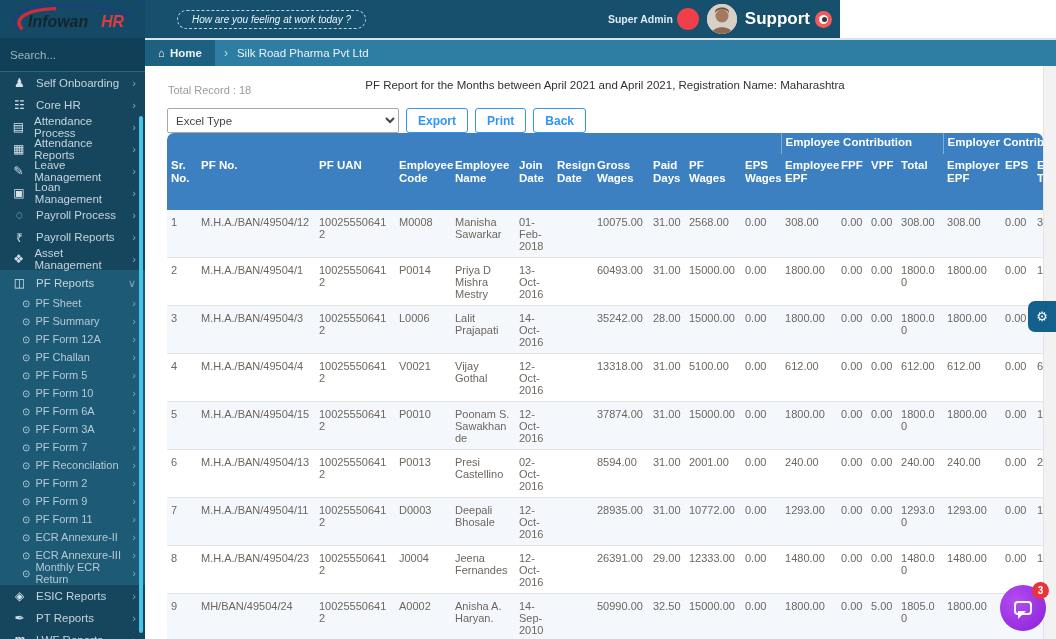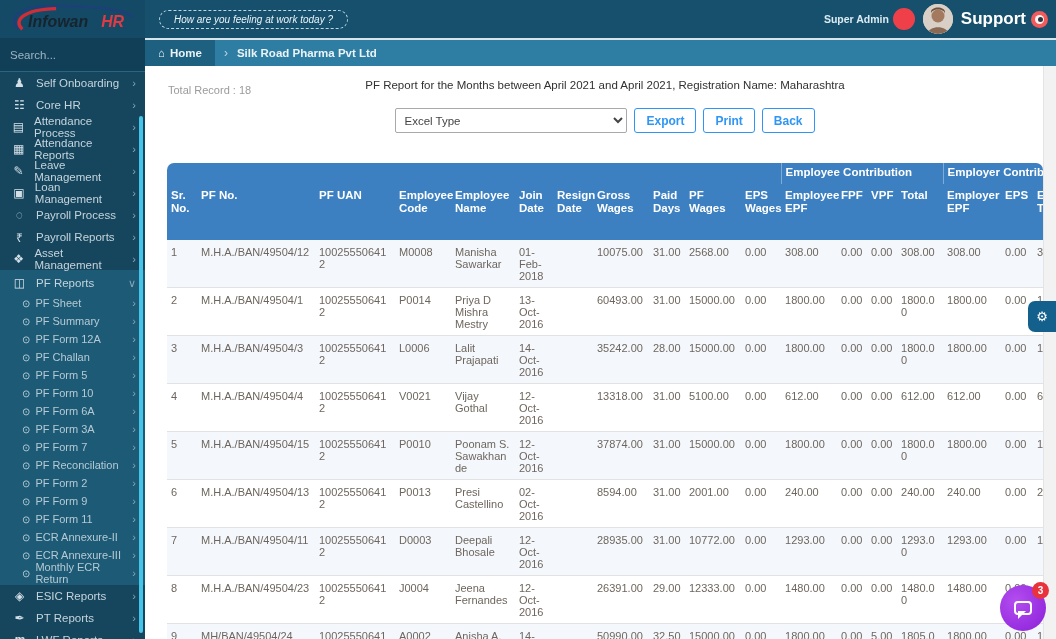--- a/index.html
+++ b/index.html
@@ -1,21 +1,21 @@
 <!DOCTYPE html>
 <html><head>
 <meta charset="utf-8">
 <style>
   * { margin:0; padding:0; box-sizing:border-box; }
   html,body { width:1056px; height:639px; overflow:hidden; background:#fff;
               font-family:"Liberation Sans", sans-serif; }
 
   
-  .topbar { position:fixed; top:0; left:0; width:1056px; height:38px;
-            background:#17506d; display:flex; align-items:center; z-index:20; }
+  .topbar { position:fixed; top:0; left:0; width:840px; height:38px;
+            background:#17506d; display:flex; align-items:center; z-index:20;gap:18px; }
   .logo-zone { width:145px; height:38px; display:flex; align-items:center;
                justify-content:center; background:#144a66; }
   .feeling-pill { margin-left:14px; border:1px dashed #bcd6e2; border-radius:12px;
                   padding:3px 14px; color:#e9f3f8; font-size:10px; font-style:italic;
                   background:transparent; cursor:pointer; }
   .topbar-right { margin-left:auto; display:flex; align-items:center; gap:8px; padding-right:8px; }
   .company-block { text-align:right; color:#fff; line-height:13px; }
   .company-line { font-size:11.5px; font-weight:bold; }
   .role-line { font-size:10.5px; color:#dcebf2;font-weight:bold; }
   .notif-dot { width:22px; height:22px; border-radius:50%; background:#ef4049; margin-left:-4px; }
@@ -48,29 +48,29 @@
   .side-scroll { position:absolute; right:2px; top:78px; bottom:6px; width:4px;
                  background:#45c4e8; border-radius:2px; }
 
   
   .main-col { margin-left:145px; }
   .breadcrumb-bar { height:28px; margin-top:38px; background:#2e7da2; border-top:2px solid #d9e4ea;
                     display:flex; align-items:stretch; color:#eaf3f7; font-size:11.5px; }
   .crumb-home { display:flex; align-items:center; gap:5px; padding:0 13px;
                 background:#1e607f; font-weight:bold; cursor:pointer; }
   .crumb-sep { display:flex; align-items:center; margin:0 9px; color:#bcd6e2; font-size:12px; }
-  .crumb-current { display:flex; align-items:center; font-weight:bold; }
+  .crumb-current { display:flex; align-items:center; font-weight:normal; }
 
   
   .content { padding:8px 0 0 22px; position:relative; }
   .title-row { position:relative; width:876px; height:30px; margin-bottom:4px; }
   .total-record { position:absolute; left:1px; top:10px; color:#9b9b9b; font-size:11px; }
   .report-title { text-align:center; padding-top:5px; font-size:11.5px; font-weight:normal; color:#313131; }
-  .controls-row { width:876px; display:flex; justify-content:center; gap:7px;
-                  height:25px; margin-bottom:30px; }
+  .controls-row { width:876px; display:flex; justify-content:flex-start; gap:7px;
+                  height:25px; margin-bottom:0; }
   .excel-select { width:232px; height:25px; font-size:11.5px; color:#444;
                   border:1px solid #a9a9a9; border-radius:2px; padding:0 4px; background:#fff; }
   .btn { height:25px; padding:0 11px; background:#fff; color:#2f96f5;
          border:1px solid #2f96f5; border-radius:3px; font-size:12px; cursor:pointer;font-weight:bold; }
 
   
   .table-wrap { width:876px; overflow:hidden; border-radius:7px 7px 0 0; }
   table { border-collapse:collapse; table-layout:fixed; width:926px; }
   thead th { background:#3d80c1; color:#fff; font-weight:bold; text-align:left;
              font-size:11.5px; vertical-align:top; padding:3px 4px; }

